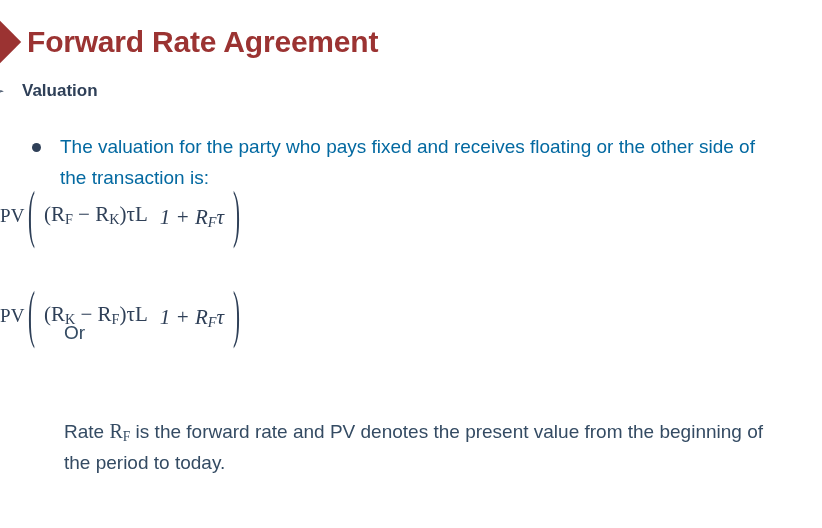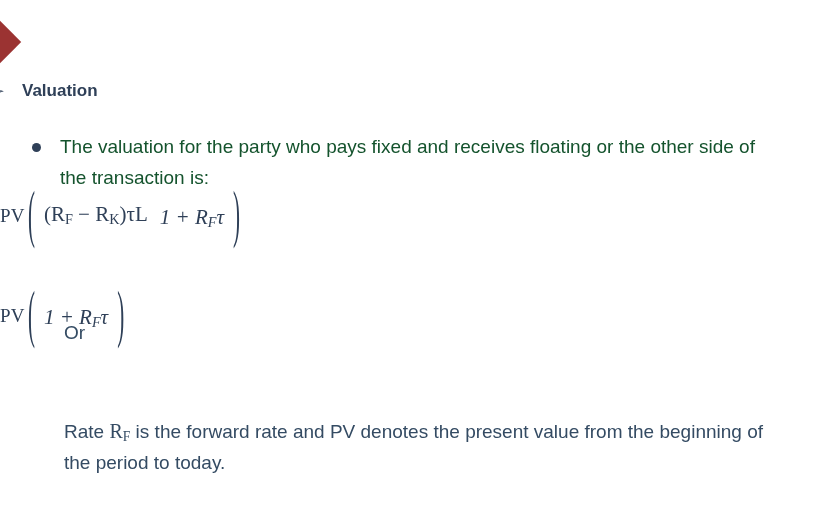--- a/index.html
+++ b/index.html
@@ -82,21 +82,21 @@
     width: 9px;
     height: 9px;
     border-radius: 50%;
     background: #2F4058;
     margin-top: 11px;
     margin-right: 19px;
     flex: none;
   }
   .level2-text {
     font-size: 19px;
-    color: #14532d;
+    color: #0369a1;
     line-height: 1.62;
     max-width: 712px;
   }
 
   
   .body-line {
     position: absolute;
     font-size: 19px;
     color: #344B63;
     line-height: 1.62;
@@ -173,20 +173,21 @@
   .inline-math {
     font-family: "Liberation Serif", serif;
     font-size: 20px;
   }
 </style>
 </head>
 <body>
 
 <div class="slide-title-row">
   <div class="diamond-bullet"></div>
+  <div class="slide-title">Forward Rate Agreement</div>
 </div>
 
 <div class="level1-row">
   <div class="arrow-bullet">➢</div>
   <div class="level1-text">Valuation</div>
 </div>
 
 <div class="level2-row">
   <div class="dot-bullet"></div>
   <div class="level2-text">The valuation for the party who pays fixed and receives floating or the other side of the transaction is:</div>
@@ -205,20 +206,21 @@
   </span>
 </div>
 
 <div class="body-line or-line">Or</div>
 
 <div class="formula-block" id="formula-2">
   <span class="math">
     <span class="op-pv">PV</span>
     <span class="paren">(</span>
     <span class="frac">
+      <span class="num"><span>(</span><span class="mathvar">R</span><sub>K</sub>&nbsp;<span>−</span>&nbsp;<span class="mathvar">R</span><sub>F</sub><span>)</span><span>τ</span><span>L</span></span>
       <span class="bar"></span>
       <span class="den"><span>1</span>&nbsp;<span>+</span>&nbsp;<span class="mathvar">R</span><sub>F</sub><span>τ</span></span>
     </span>
     <span class="paren">)</span>
   </span>
 </div>
 
 <div class="body-line where-line"><span>Rate </span><span class="inline-math"><span>R</span><sub>F</sub></span><span> is the forward rate and PV denotes the present value from the beginning of the period to today.</span></div>
 
 </body></html>

